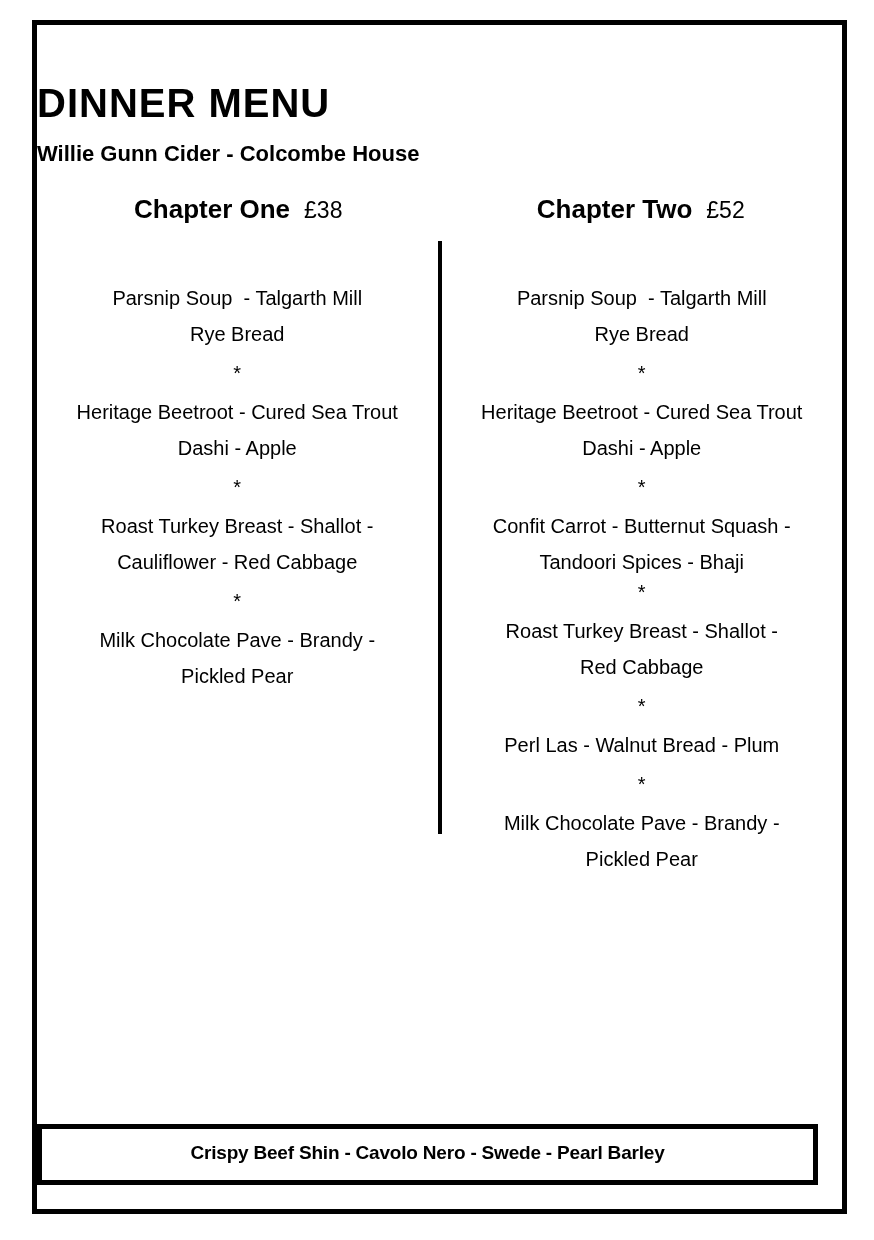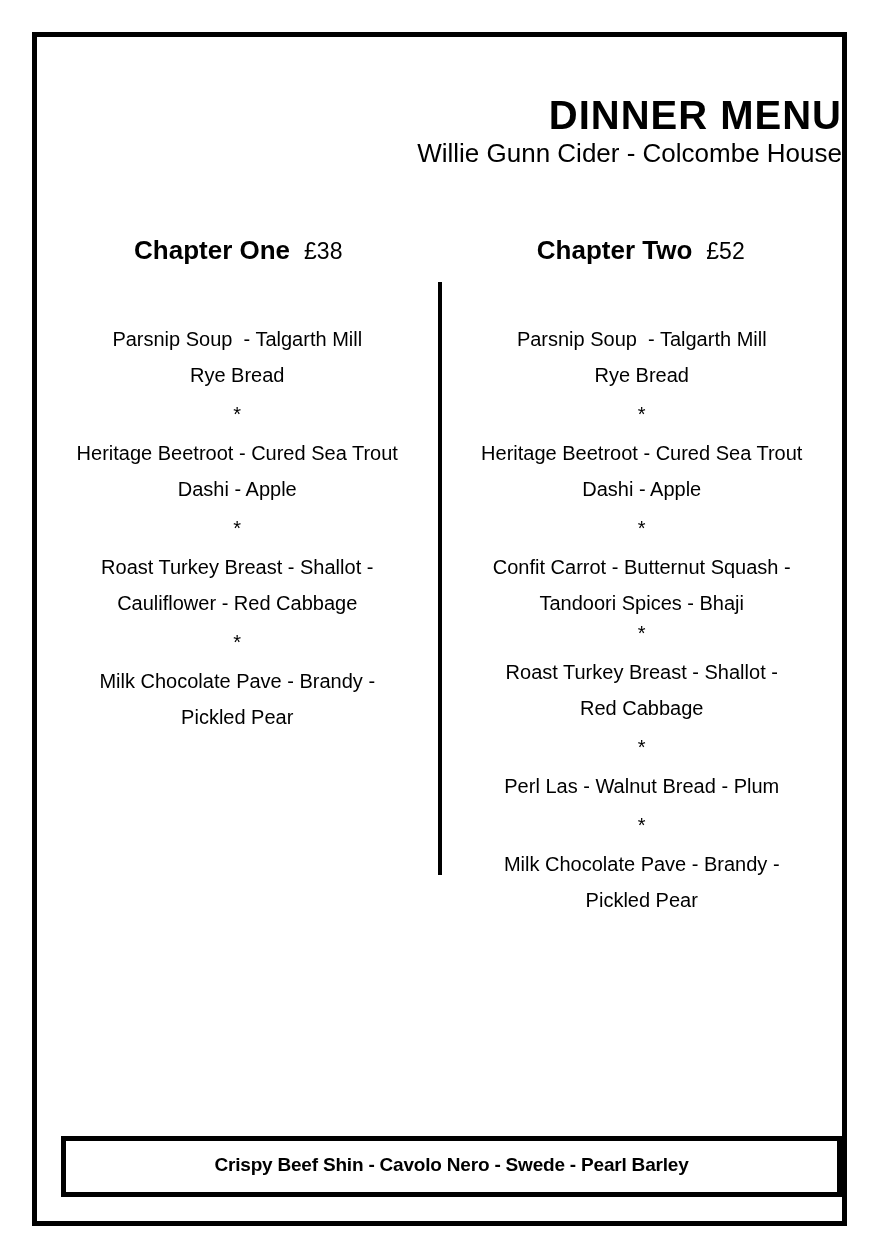--- a/index.html
+++ b/index.html
@@ -11,50 +11,50 @@
   .canvas {
     position: relative;
     width: 874px;
     height: 1240px;
     background: #ffffff;
     overflow: hidden;
   }
   .frame {
     position: absolute;
     left: 32px;
-    top: 32px;
+    top: 20px;
     width: 815px;
     height: 1194px;
     border: 5px solid #000000;
     background: #ffffff;
     display: flex;
     flex-direction: column;
-    align-items: flex-end;
+    align-items: flex-start;
   }
   .title {
     margin-top: 56px;
     font-size: 40px;
     font-weight: 700;
     letter-spacing: 1px;
     text-align: center;
   }
   .sub-bold {
     margin-top: 30px;
     font-size: 22px;
     font-weight: 700;
     text-align: center;
   }
   .sub {
-    margin-top: 0;
-    font-size: 26px;
-    font-weight: 400;
+    margin-top: 15px;
+    font-size: 22px;
+    font-weight: 700;
     text-align: center;
   }
   .chapters-head {
-    margin-top: 66px;
+    margin-top: 27px;
     width: 100%;
     display: flex;
   }
   .chap {
     flex: 1;
     text-align: center;
     white-space: nowrap;
   }
   .chap-name {
     font-size: 26px;

